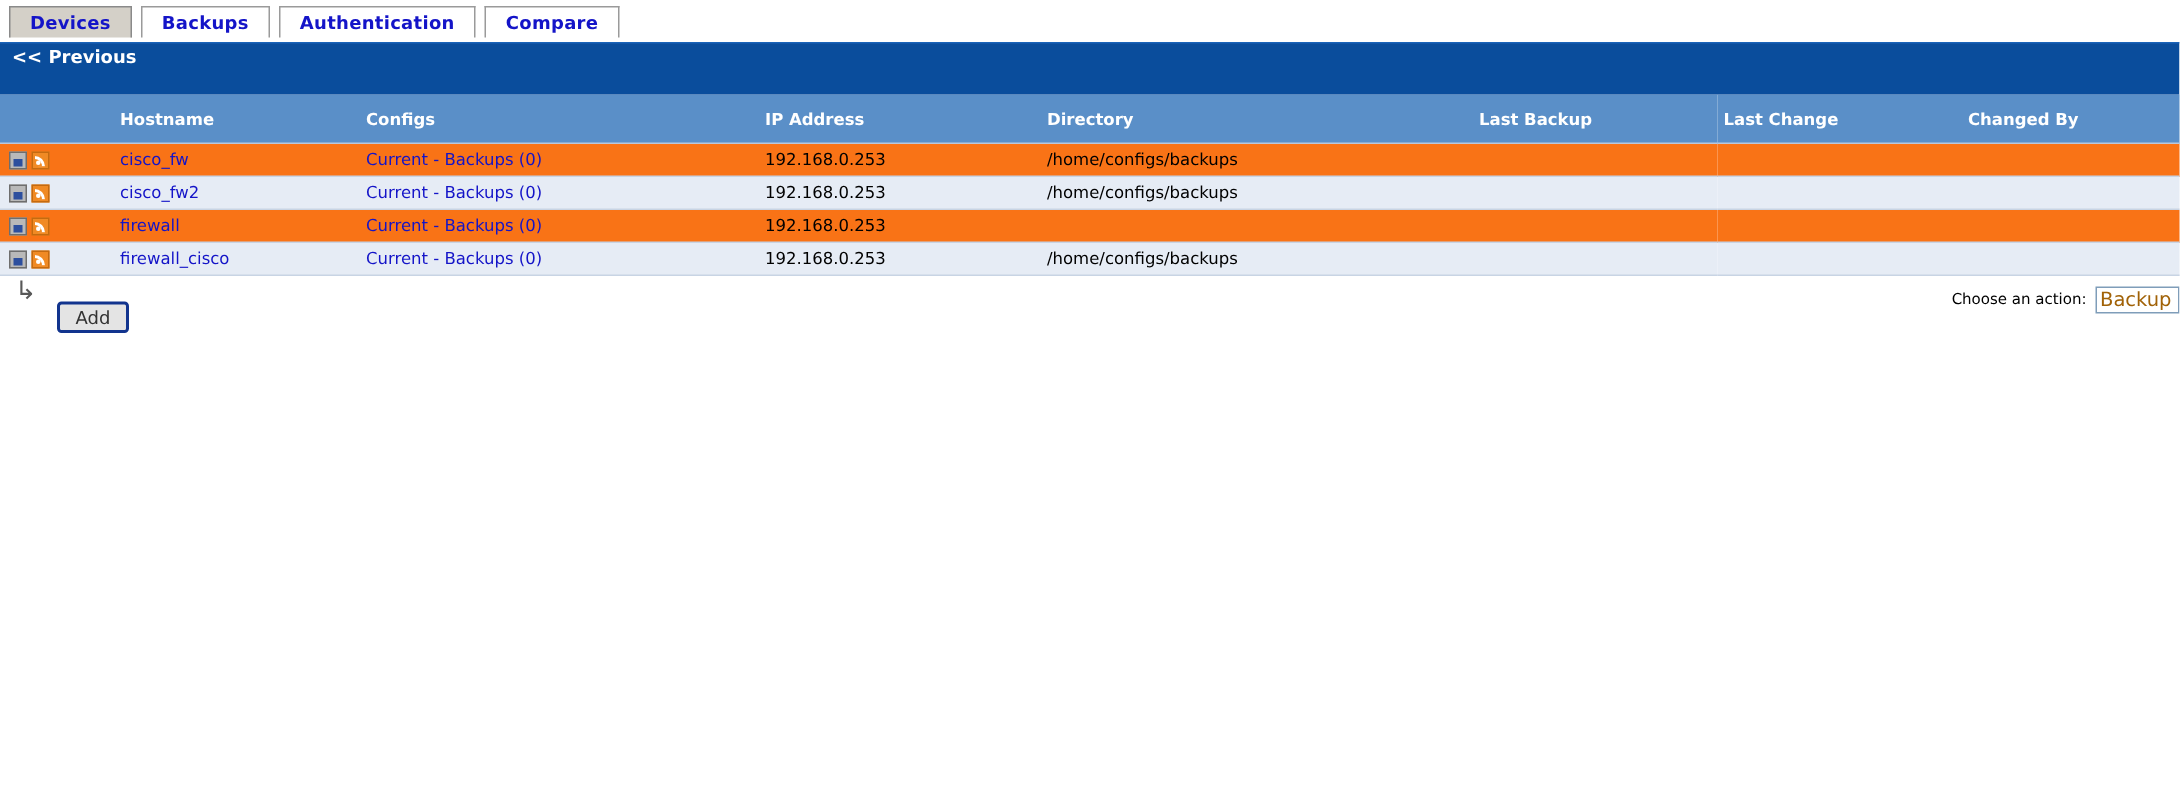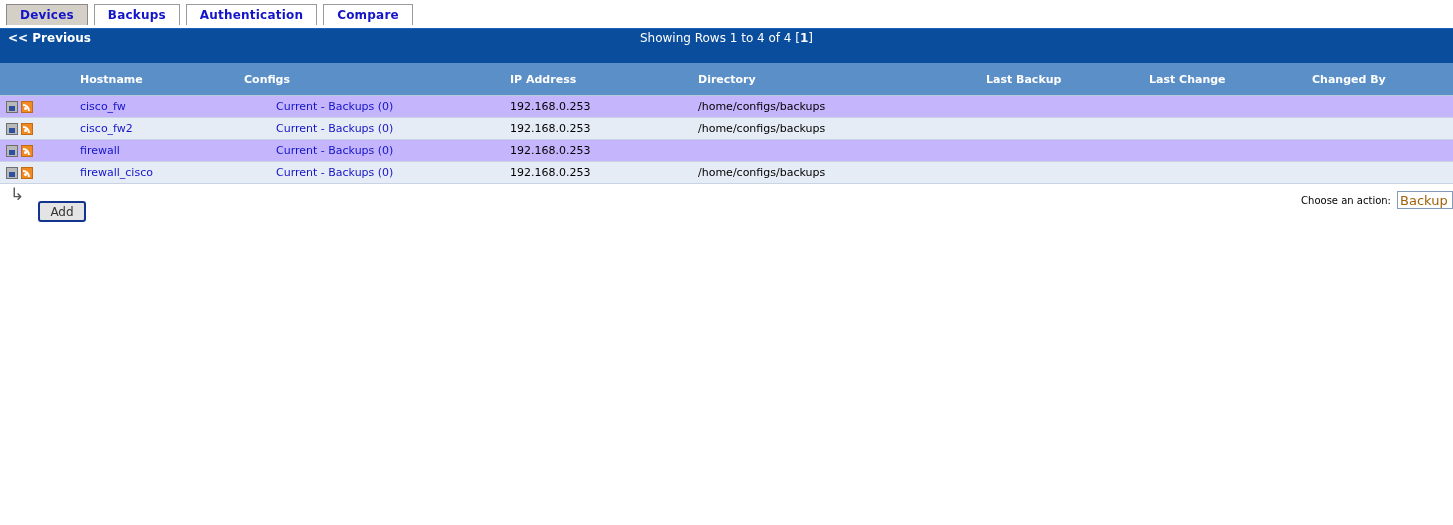--- a/index.html
+++ b/index.html
@@ -100,30 +100,30 @@
     white-space: nowrap;
   }
   table.grid tbody td {
     height: 21px;
     padding: 0 4px;
     border-bottom: 1px solid #c8d4e4;
     white-space: nowrap;
     vertical-align: middle;
     color: #000000;
   }
-  table.grid tbody tr.odd  td { background: #c4b5fd; }
+  table.grid tbody tr.odd  td { background: #f97316; }
   table.grid tbody tr.even td { background: #e6ecf5; }
 
   td a, .link {
     color: #1414c8;
     text-decoration: none;
     cursor: pointer;
   }
 
-  .cfg-link { color: #1414c8; cursor: pointer; margin-left: 32px; }
+  .cfg-link { color: #1414c8; cursor: pointer; }
 
   
   .c-icons { width: 68px; }
   .c-host  { width: 156px; }
   .c-cfg   { width: 258px; }
   .c-ip    { width: 180px; }
   .c-dir   { width: 280px; }
   .c-lb    { width: 155px; }
   .c-lc    { width: 155px; }
   .c-cb    { width: 145px; }
@@ -255,21 +255,20 @@
     <span>Backups</span>
   </div><div class="tab">
     <span>Authentication</span>
   </div><div class="tab">
     <span>Compare</span>
   </div>
 </div>
 
 <div class="statusbar">
   <a class="prev" href="#">&lt;&lt; Previous</a>
-  <div class="showing"><span>Showing Rows 1 to 4 of 4 [</span><span class="pageno">1</span><span>]</span></div>
 </div>
 
 <table class="grid">
   <thead>
     <tr>
       <th class="c-icons"></th>
       <th class="c-host">Hostname</th>
       <th class="c-cfg">Configs</th>
       <th class="c-ip">IP Address</th>
       <th class="c-dir">Directory</th>

